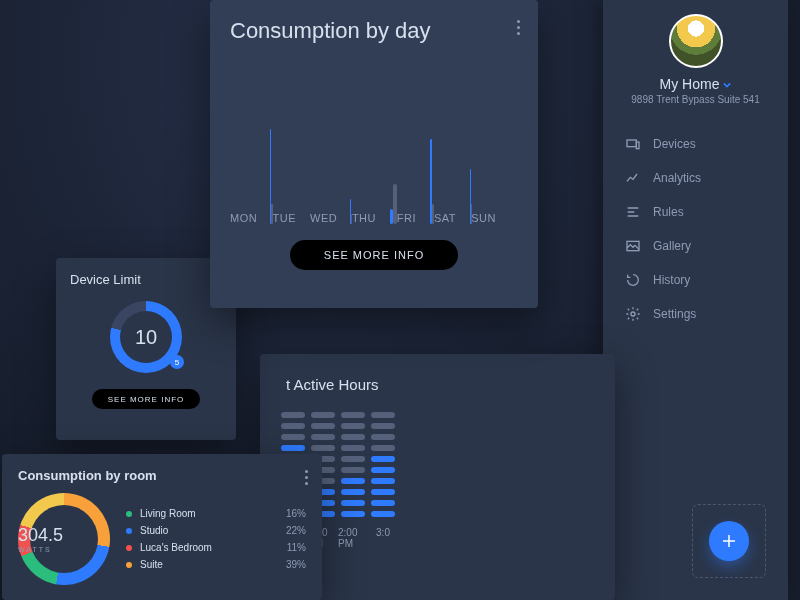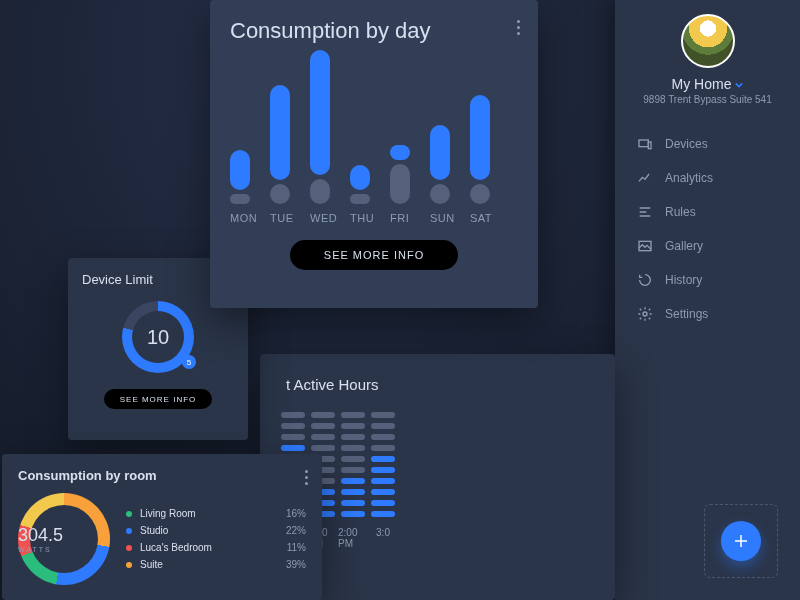--- a/index.html
+++ b/index.html
@@ -6,21 +6,21 @@
     --bg:#1c2333; --bg2:#232c3f; --panel:#2a3549; --panel2:#323e55;
     --text:#d7e0ee; --muted:#8e9bb4; --blue:#2f7bff; --gray:#55617a;
     --green:#2bbd7e; --orange:#f8a13a; --red:#ef5350; --yellow:#f2c94c;
   }
   *{box-sizing:border-box;font-family:"Segoe UI",Arial,sans-serif}
   body{margin:0;width:800px;height:600px;background:
     radial-gradient(ellipse at 40% 10%,#263049 0%,#161d2c 70%);
     color:var(--text);overflow:hidden;position:relative}
 
   
-  .sidebar{position:absolute;right:0;top:0;width:185px;height:600px;
+  .sidebar{position:absolute;right:12px;top:0;width:185px;height:600px;
     background:var(--panel);padding-top:14px;box-shadow:-6px 0 20px rgba(0,0,0,.35)}
   .avatar{width:54px;height:54px;border-radius:50%;margin:0 auto 8px;
     background:radial-gradient(circle at 50% 25%,#fff 0 18%,#f2c94c 18% 42%,#5f7d3a 42% 58%,#415128 58% 100%);
     border:2px solid #fff;display:block}
   .home-name{display:flex;align-items:center;justify-content:center;gap:4px;
     color:var(--text);font-size:14px}
   .home-name svg{margin-top:1px}
   .address{font-size:10px;color:var(--muted);text-align:center;margin-top:2px}
   .nav{margin-top:22px}
   .nav-item{display:flex;align-items:center;gap:12px;padding:9px 22px;
@@ -39,29 +39,29 @@
   
   .card{position:absolute;background:var(--panel2);border-radius:4px;
     box-shadow:0 14px 40px rgba(0,0,0,.45)}
 
   
   .cbd{left:210px;top:0;width:328px;height:308px;padding:18px 20px}
   .cbd h1{margin:0;font-weight:400;font-size:22px;color:var(--text)}
   .dots{position:absolute;top:20px;right:18px;display:flex;flex-direction:column;gap:3px}
   .dots i{width:3px;height:3px;border-radius:50%;background:var(--muted);display:block}
   .chart{display:flex;gap:14px;align-items:flex-end;height:164px;margin-top:16px}
-  .day{display:flex;flex-direction:column;align-items:flex-start;width:26px}
+  .day{display:flex;align-items:flex-end;width:26px}
   .seg{width:20px;border-radius:10px;margin-top:4px}
   .day .lbl{margin-top:8px;font-size:11px;color:var(--muted);letter-spacing:.5px}
   .btn{margin:16px auto 0;display:flex;width:168px;height:30px;border-radius:15px;
     background:#000000;color:var(--text);align-items:center;justify-content:center;
     font-size:11px;letter-spacing:1px}
 
   
-  .dl{left:68px;top:258px;width:180px;height:182px;background:var(--panel);padding:14px}
+  .dl{left:56px;top:258px;width:180px;height:182px;background:var(--panel);padding:14px}
   .dl h2{margin:0;font-weight:400;font-size:13px;color:var(--text)}
   .donut{position:relative;width:72px;height:72px;margin:14px auto 0;border-radius:50%;
     background:conic-gradient(var(--blue) 0 285deg,#3a4661 285deg 360deg)}
   .donut::after{content:"";position:absolute;inset:10px;border-radius:50%;background:var(--panel)}
   .donut .val{position:absolute;inset:0;display:flex;align-items:center;
     justify-content:center;font-size:20px;color:var(--text);z-index:1}
   .badge{position:absolute;right:-2px;bottom:4px;width:14px;height:14px;border-radius:50%;
     background:var(--blue);color:#fff;font-size:8px;display:flex;align-items:center;
     justify-content:center;z-index:2}
   .dl .btn{width:108px;height:20px;font-size:8px;margin-top:16px}
@@ -248,28 +248,28 @@
         <div class="seg" style="background: rgb(47, 123, 255); height: 25px;"></div>
         <div class="seg" style="background: rgb(85, 97, 122); height: 10px;"></div>
         <div class="lbl">THU</div>
       </div>
       <div class="day">
         <div class="seg" style="background: rgb(47, 123, 255); height: 15px;"></div>
         <div class="seg" style="background: rgb(85, 97, 122); height: 40px;"></div>
         <div class="lbl">FRI</div>
       </div>
       <div class="day">
+        <div class="seg" style="background: rgb(47, 123, 255); height: 85px;"></div>
+        <div class="seg" style="background: rgb(85, 97, 122); height: 20px;"></div>
+        <div class="lbl">SAT</div>
+      </div>
+      <div class="day">
         <div class="seg" style="background: rgb(47, 123, 255); height: 55px;"></div>
         <div class="seg" style="background: rgb(85, 97, 122); height: 20px;"></div>
         <div class="lbl">SUN</div>
-      </div>
-      <div class="day">
-        <div class="seg" style="background: rgb(47, 123, 255); height: 85px;"></div>
-        <div class="seg" style="background: rgb(85, 97, 122); height: 20px;"></div>
-        <div class="lbl">SAT</div>
       </div>
     </div>
   <div class="btn">SEE MORE INFO</div>
 </section>
 
 <section class="card cbr">
   <h2>Consumption by room</h2>
   <div class="dots">
       <i></i>
       <i></i>

